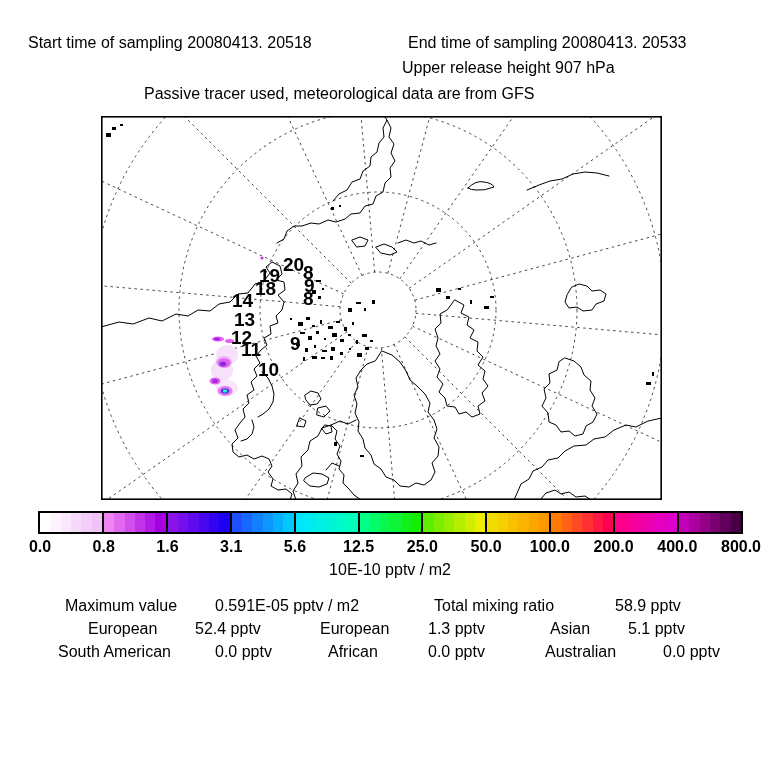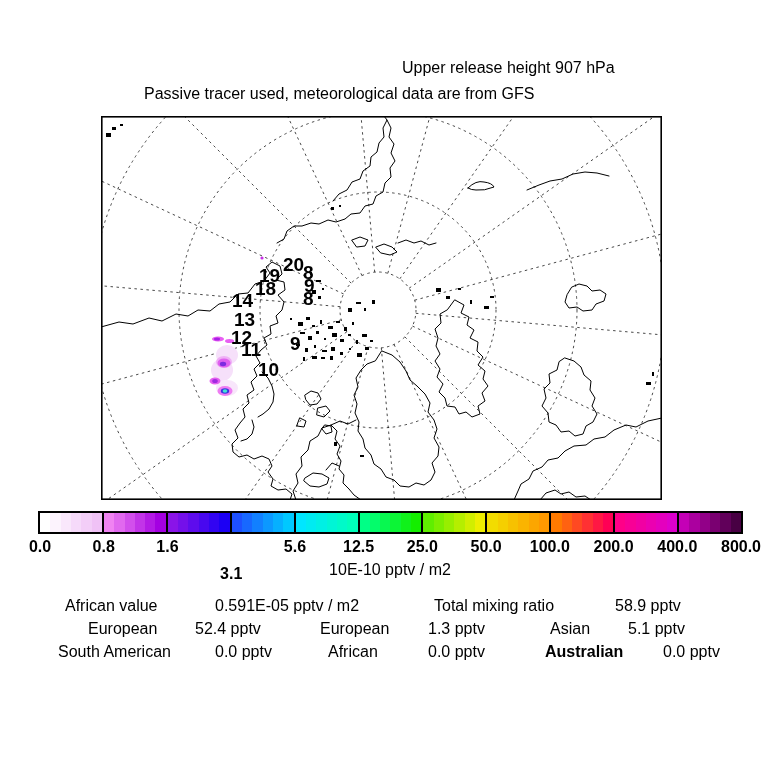--- a/index.html
+++ b/index.html
@@ -20,20 +20,22 @@
   .cb-tick{position:absolute;top:538px;transform:translateX(-50%);
            font-size:16px;font-weight:bold;}
   .unit{font-size:16px;transform:translateX(-50%);}
   .stat{font-size:16px;}
 </style>
 </head>
 <body>
 
 <div class="page">
 
+  <div class="abs hline" style="left:28px;top:34px;">Start time of sampling 20080413. 20518</div>
+  <div class="abs hline" style="left:408px;top:34px;">End time of sampling 20080413. 20533</div>
   <div class="abs hline" style="left:402px;top:59px;">Upper release height  907 hPa</div>
   <div class="abs hline" style="left:144px;top:85px;">Passive tracer used, meteorological data are from GFS</div>
 
   <svg class="map-svg" viewBox="101 116 561 384">
     <g id="graticule">
         <circle cx="378" cy="310" r="38" class="grat"></circle>
         <circle cx="378" cy="310" r="118" class="grat"></circle>
         <circle cx="378" cy="310" r="199" class="grat"></circle>
         <circle cx="378" cy="310" r="287" class="grat"></circle>
         <circle cx="378" cy="310" r="380" class="grat"></circle>
@@ -255,44 +257,44 @@
         <div class="cb-cell" style="background: rgb(146, 0, 136);"></div>
         <div class="cb-cell" style="background: rgb(122, 0, 113);"></div>
         <div class="cb-cell" style="background: rgb(97, 0, 90);"></div>
         <div class="cb-cell" style="background: rgb(72, 0, 67);"></div>
       </div>
     </div>
   <div id="cbticks">
       <span class="cb-tick" style="left: 40px;">0.0</span>
       <span class="cb-tick" style="left: 103.727px;">0.8</span>
       <span class="cb-tick" style="left: 167.455px;">1.6</span>
-      <span class="cb-tick" style="left: 231.182px; margin-top: 27px;">3.1</span>
+      <span class="cb-tick" style="left: 231.182px;">3.1</span>
       <span class="cb-tick" style="left: 294.909px;">5.6</span>
       <span class="cb-tick" style="left: 358.636px;">12.5</span>
       <span class="cb-tick" style="left: 422.364px;">25.0</span>
       <span class="cb-tick" style="left: 486.091px;">50.0</span>
       <span class="cb-tick" style="left: 549.818px;">100.0</span>
       <span class="cb-tick" style="left: 613.545px;">200.0</span>
       <span class="cb-tick" style="left: 677.273px;">400.0</span>
       <span class="cb-tick" style="left: 741px;">800.0</span>
     </div>
   <div class="abs unit" style="left:390px;top:561px;">10E-10 pptv / m2</div>
 
   <div id="statsblock">
-      <span class="abs stat" style="left: 65px; top: 597px;">African value</span>
+      <span class="abs stat" style="left: 65px; top: 597px;">Maximum value</span>
       <span class="abs stat" style="left: 215px; top: 597px;">0.591E-05 pptv / m2</span>
       <span class="abs stat" style="left: 434px; top: 597px;">Total mixing ratio</span>
       <span class="abs stat" style="left: 615px; top: 597px;">58.9 pptv</span>
       <span class="abs stat" style="left: 88px; top: 620px;">European</span>
       <span class="abs stat" style="left: 195px; top: 620px;">52.4 pptv</span>
       <span class="abs stat" style="left: 320px; top: 620px;">European</span>
       <span class="abs stat" style="left: 428px; top: 620px;">1.3 pptv</span>
       <span class="abs stat" style="left: 550px; top: 620px;">Asian</span>
       <span class="abs stat" style="left: 628px; top: 620px;">5.1 pptv</span>
       <span class="abs stat" style="left: 58px; top: 643px;">South American</span>
       <span class="abs stat" style="left: 215px; top: 643px;">0.0 pptv</span>
       <span class="abs stat" style="left: 328px; top: 643px;">African</span>
       <span class="abs stat" style="left: 428px; top: 643px;">0.0 pptv</span>
-      <span class="abs stat" style="left: 545px; top: 643px; font-weight: bold;">Australian</span>
+      <span class="abs stat" style="left: 545px; top: 643px;">Australian</span>
       <span class="abs stat" style="left: 663px; top: 643px;">0.0 pptv</span>
     </div>
 
 </div>
 
 </body></html>

